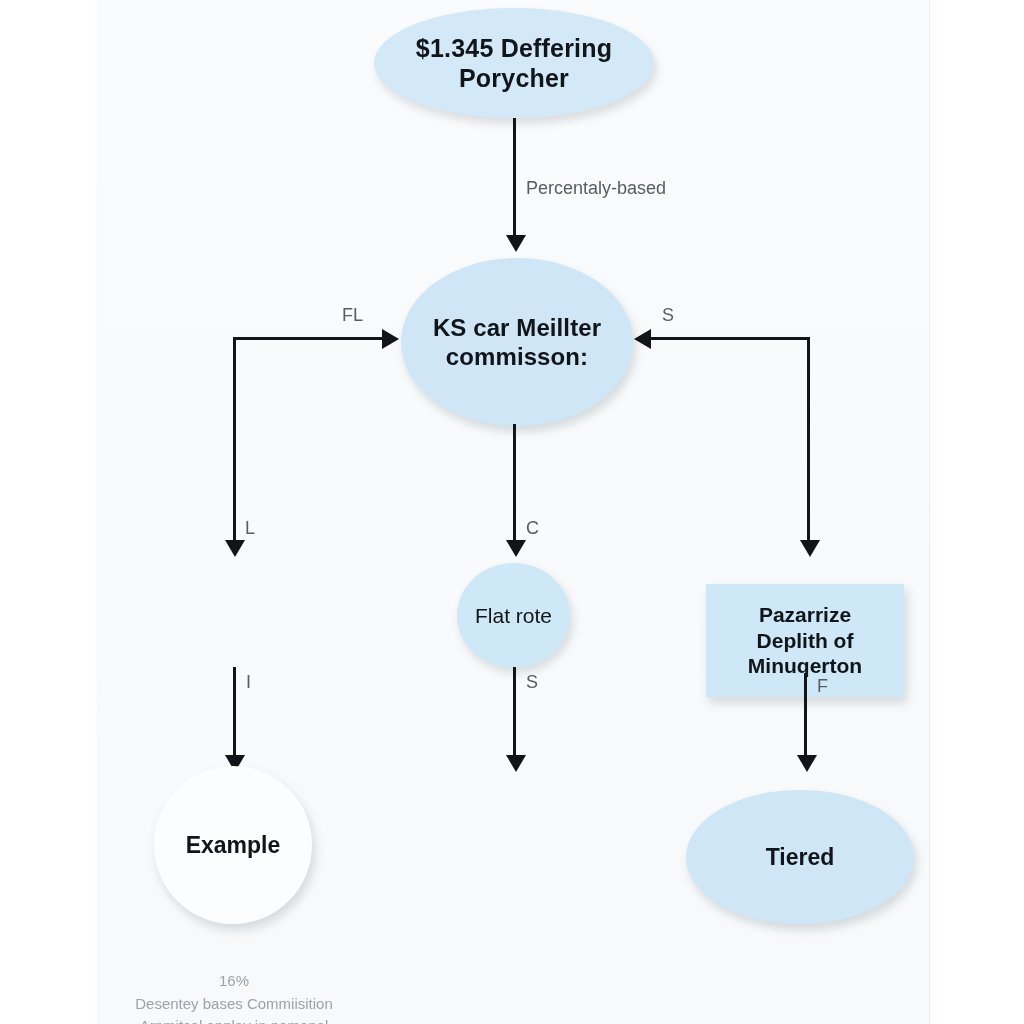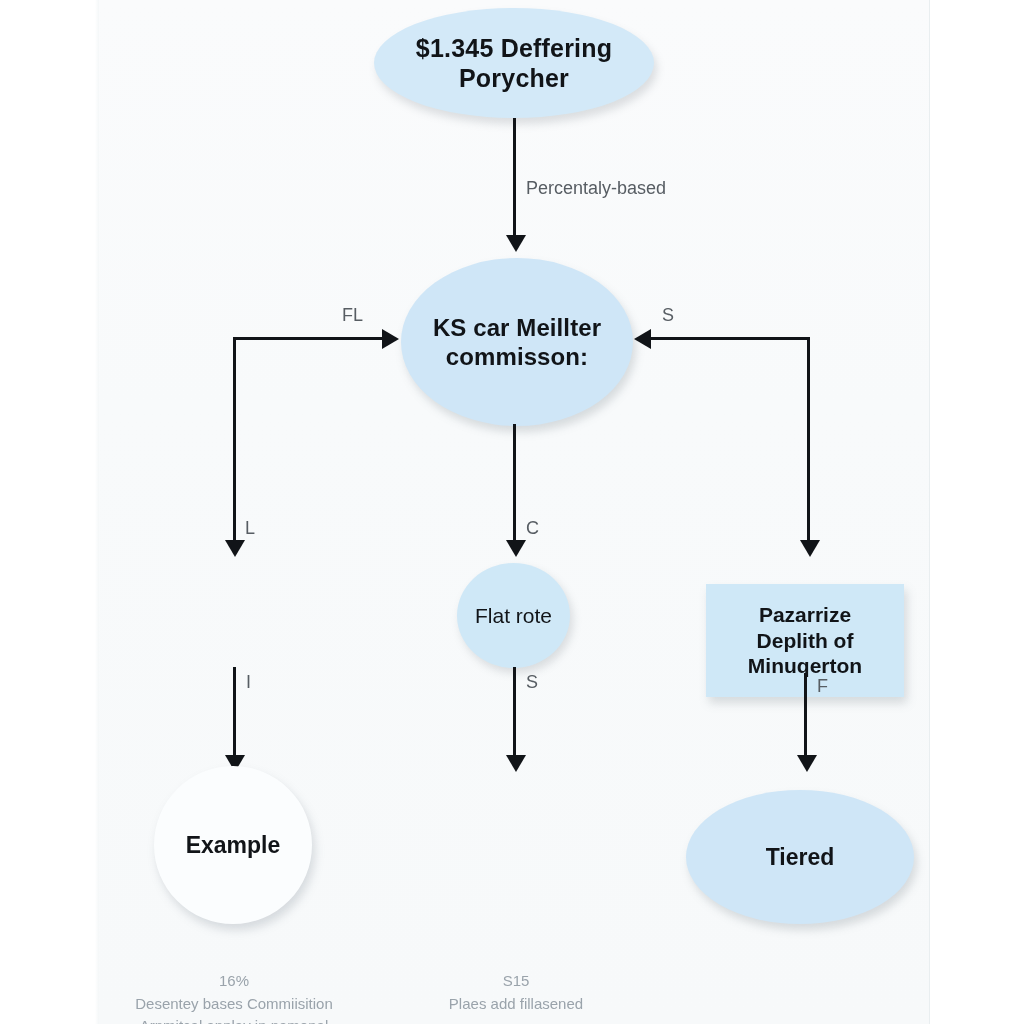--- a/index.html
+++ b/index.html
@@ -205,17 +205,15 @@
 
     <div class="node ellipse" style="left:587px; top:790px; width:228px; height:134px;text-align:center;">
       <div class="label t-leafb">Tiered</div>
     </div>
 
     <div class="caption" style="left:10px; top:933px; width:250px;">16%
 Desentey bases Commiisition
 Arnmitcal anplay in namonal
 proiliete mogielital firenads</div>
 
-    <div class="caption" style="left:317px; top:933px; width:200px;">S15
-Plaes add fillasened</div>
 
   </div>
 </div>
 
 </body></html>

